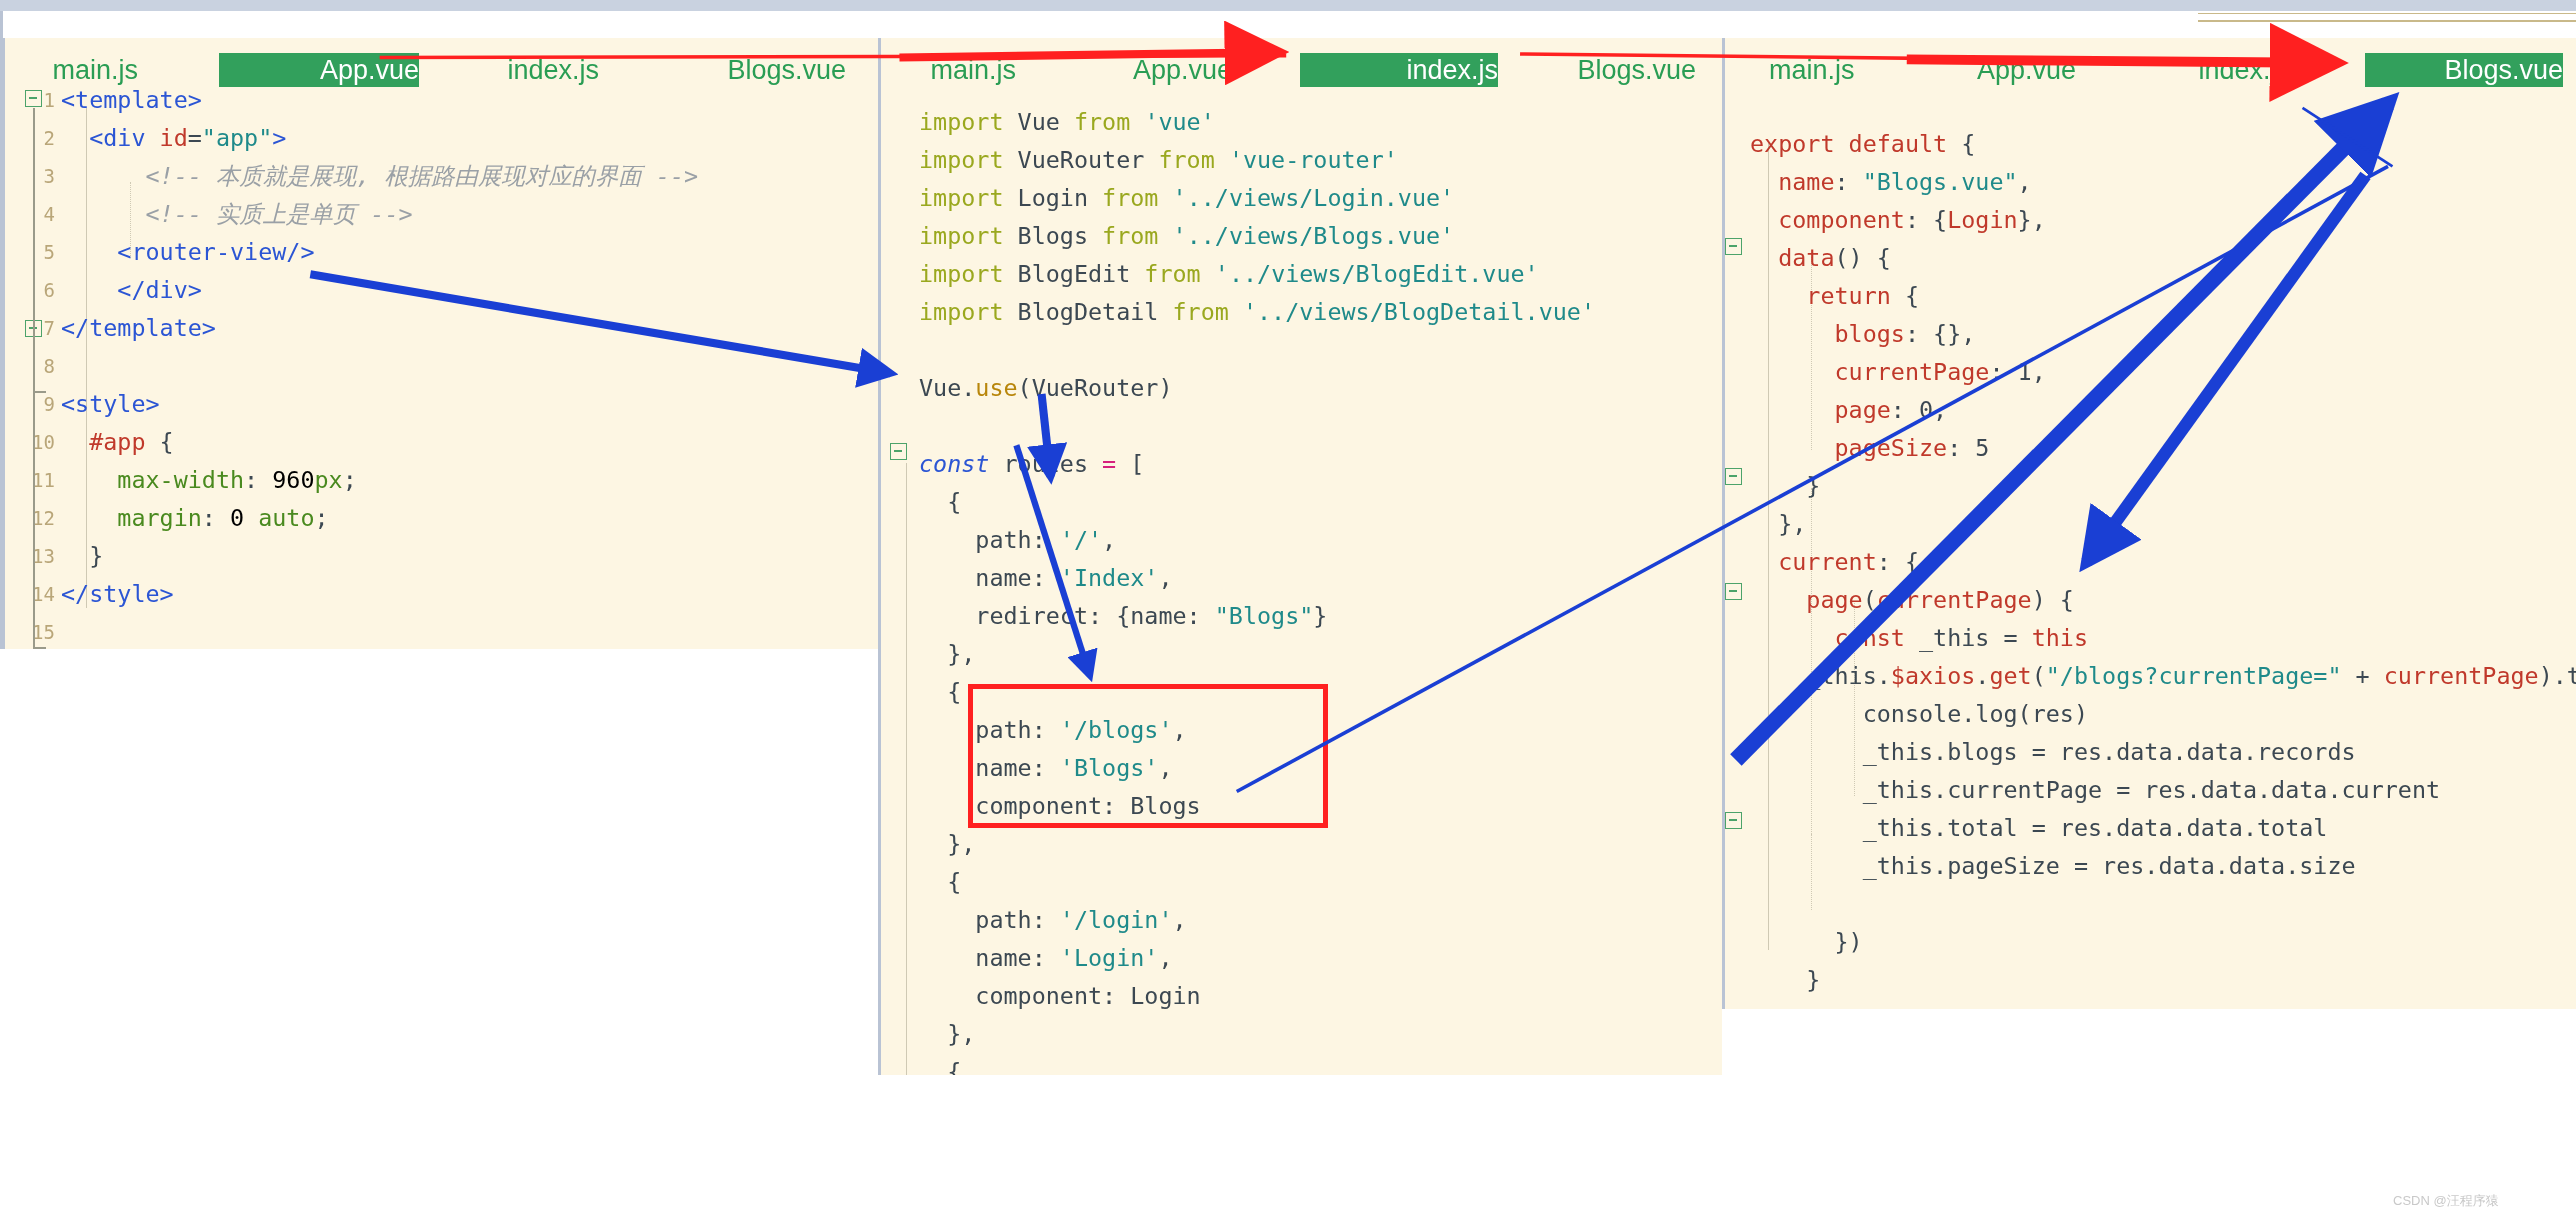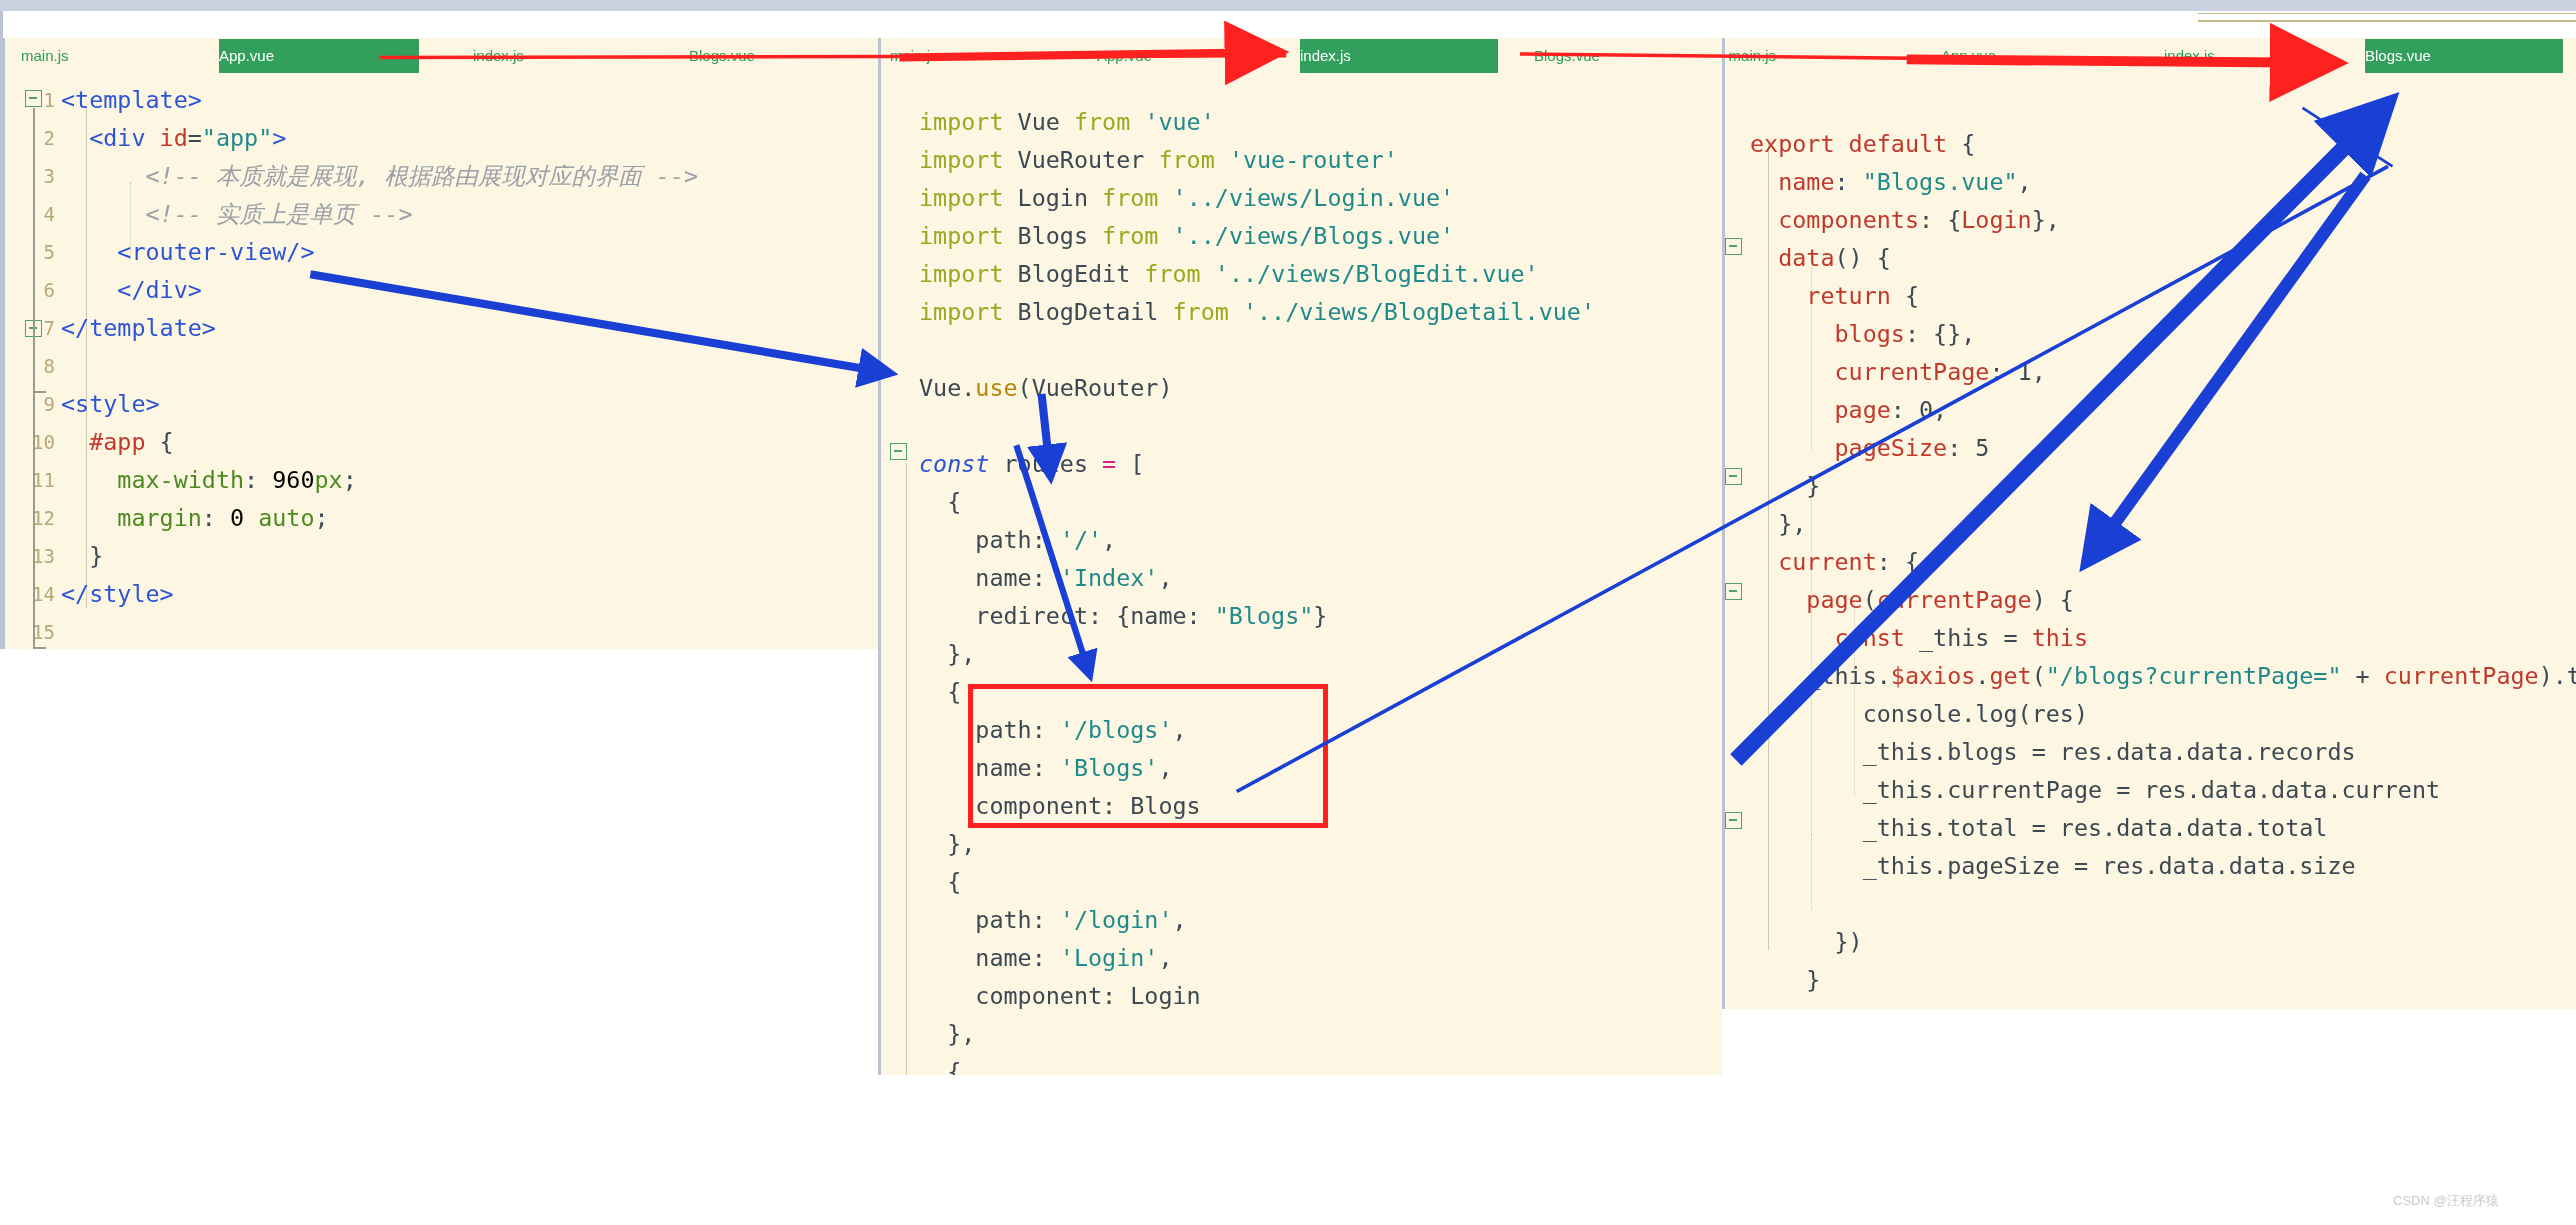--- a/index.html
+++ b/index.html
@@ -59,27 +59,27 @@
 
   
   .tabrow {
     position: absolute;
     left: 0; top: 0;
     height: 41px;
     width: 100%;
   }
   .tab {
     position: absolute;
-    top: 1px;
+    top: 15px;
     height: 34px;
     line-height: 34px;
     color: #2a9d54;
     font-family: "Liberation Sans", sans-serif;
-    font-size: 15px;
-    text-align: left;
+    font-size: 27px;
+    text-align: right;
     white-space: nowrap;
   }
   .tab.active {
     background: #32a05c;
     color: #ffffff;
   }
 
   
   .code {
     position: absolute;
@@ -288,21 +288,21 @@
     <div class="fold" style="left:0px; top:774px;"></div>
 
     <div class="guide" style="left:43px; top:103px; height:809px;"></div>
     <div class="guide dotted" style="left:86px; top:219px; height:193px;"></div>
     <div class="guide dotted" style="left:86px; top:450px; height:346px;"></div>
     <div class="guide dotted" style="left:129px; top:565px; height:193px;"></div>
     <div class="guide dotted" style="left:86px; top:796px; height:76px;"></div>
 
     <div class="code" style="top:87px; left:25px;"><span class="k-red">export default</span> <span class="k-plain">{</span>
   <span class="k-red">name</span><span class="k-plain">: </span><span class="k-str">"Blogs.vue"</span><span class="k-plain">,</span>
-  <span class="k-red">components</span><span class="k-plain">: {</span><span class="k-red">Login</span><span class="k-plain">},</span>
+  <span class="k-red">component</span><span class="k-plain">: {</span><span class="k-red">Login</span><span class="k-plain">},</span>
   <span class="k-red">data</span><span class="k-plain">() {</span>
     <span class="k-red">return</span> <span class="k-plain">{</span>
       <span class="k-red">blogs</span><span class="k-plain">: {},</span>
       <span class="k-red">currentPage</span><span class="k-plain">: 1,</span>
       <span class="k-red">page</span><span class="k-plain">: 0,</span>
       <span class="k-red">pageSize</span><span class="k-plain">: 5</span>
     <span class="k-plain">}</span>
   <span class="k-plain">},</span>
   <span class="k-red">current</span><span class="k-plain">: {</span>
     <span class="k-red">page</span><span class="k-plain">(</span><span class="k-red">currentPage</span><span class="k-plain">) {</span>

